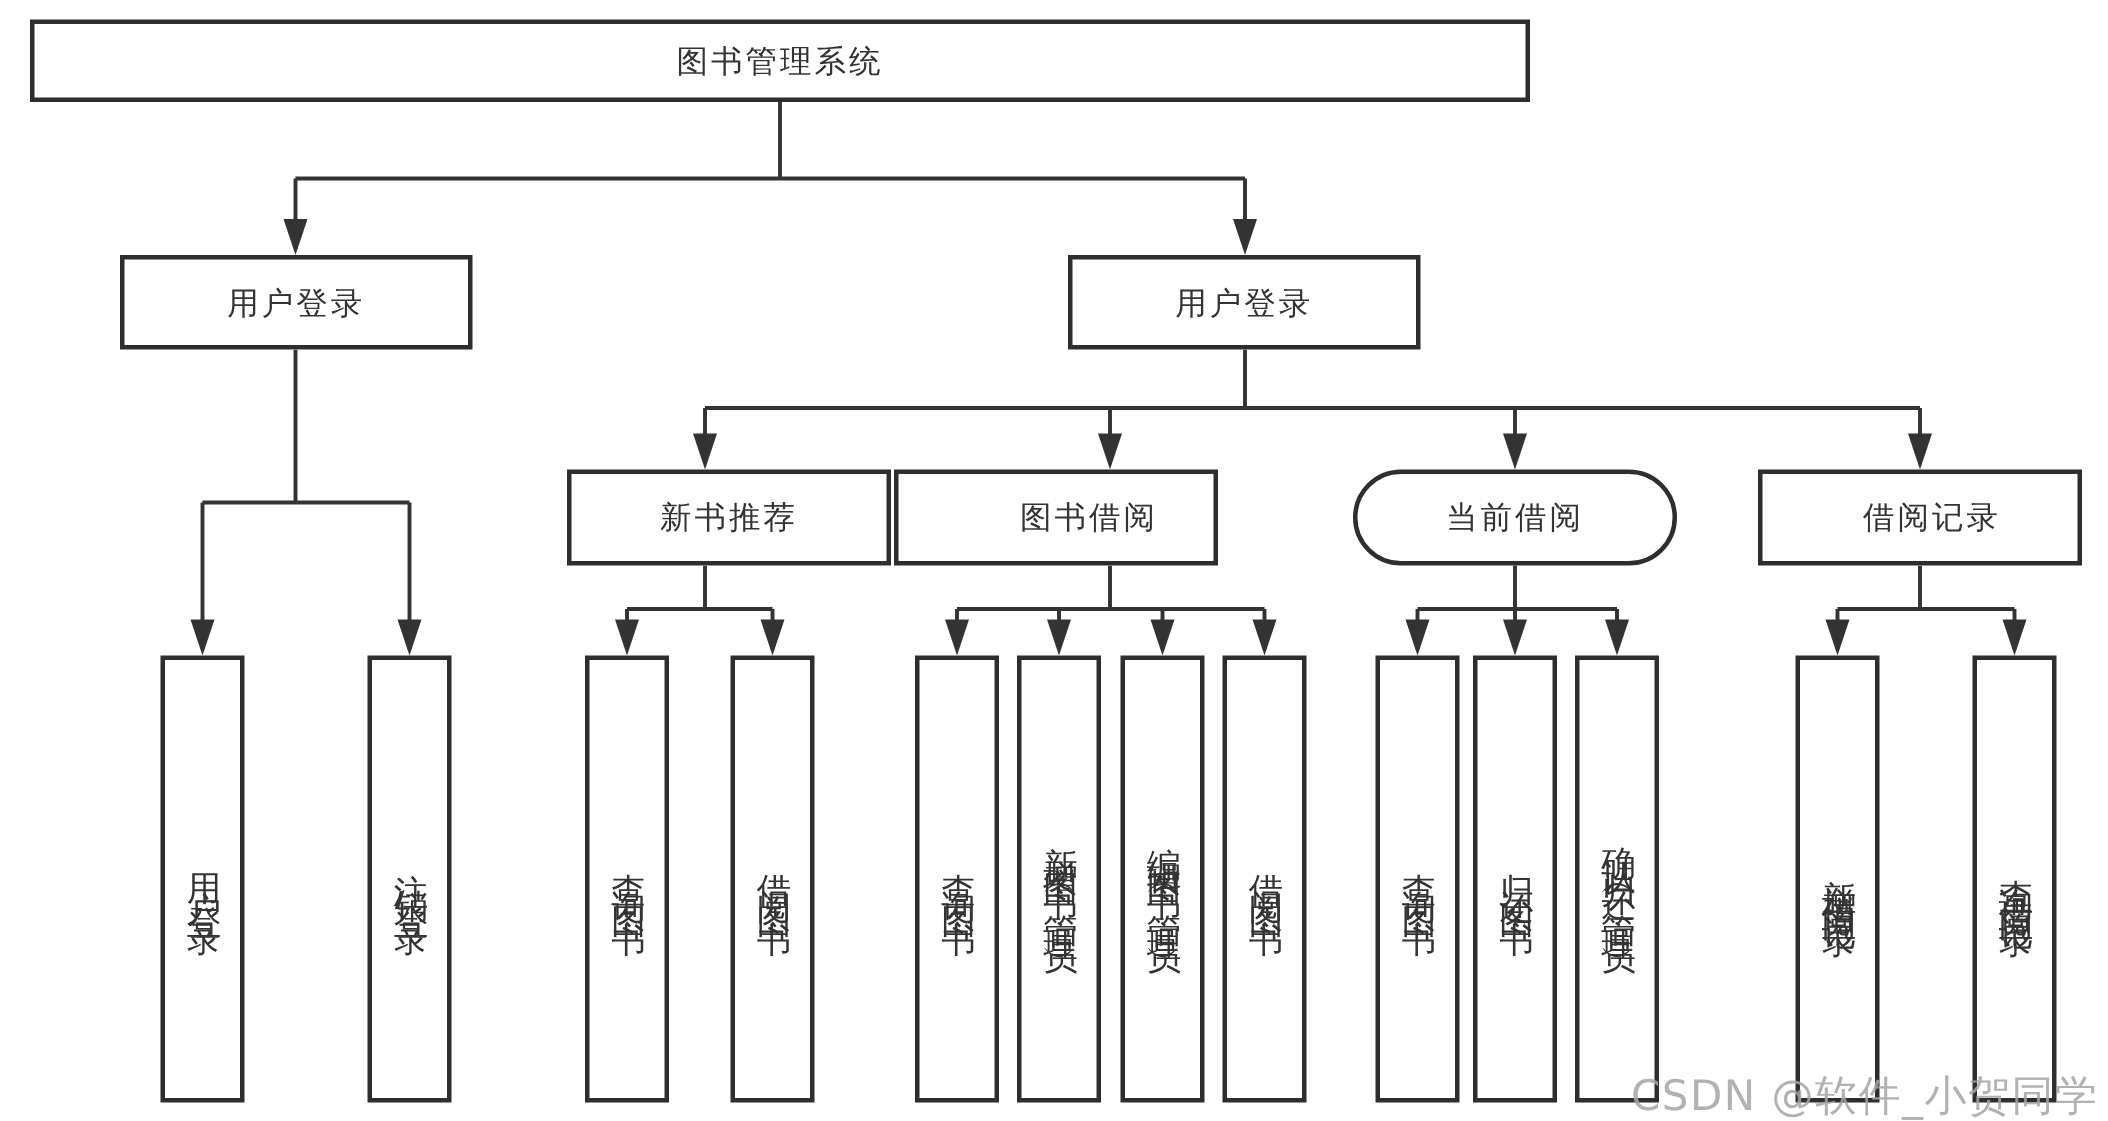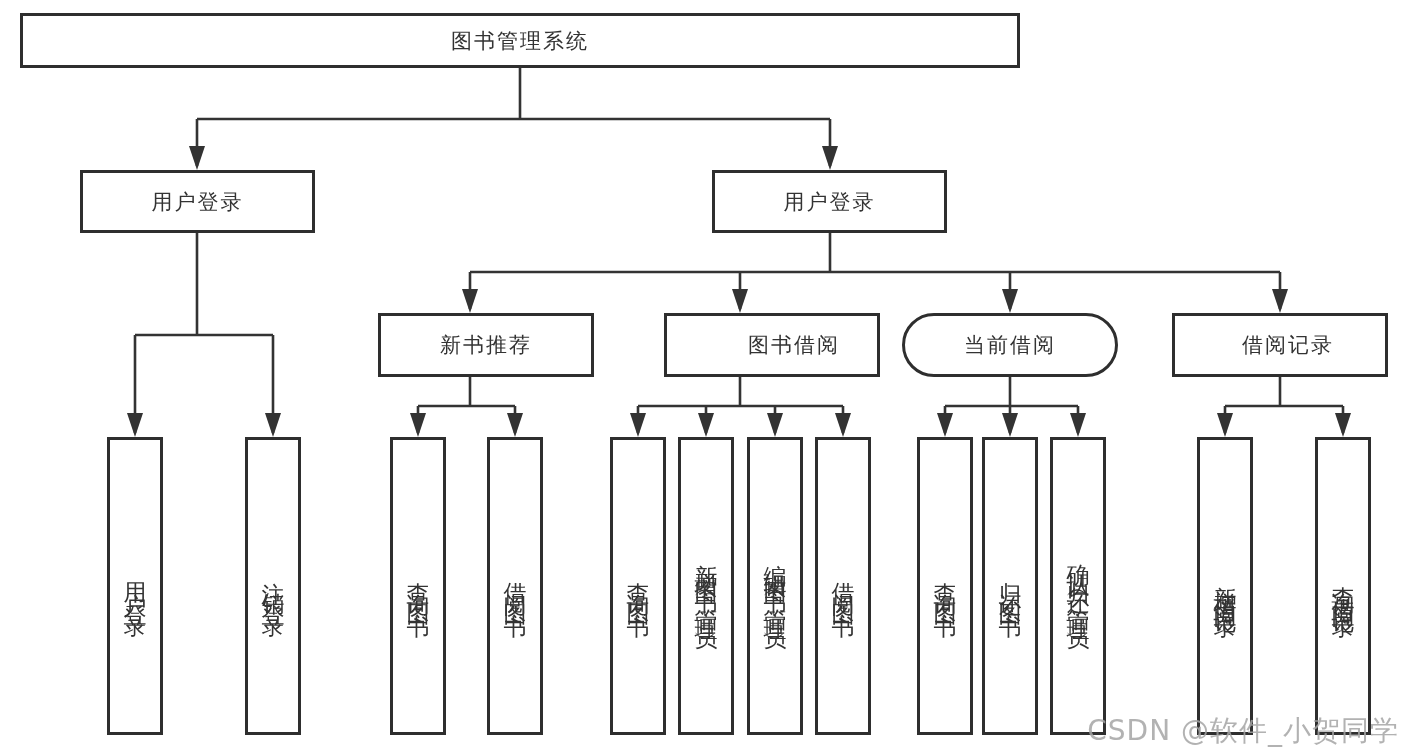--- a/index.html
+++ b/index.html
@@ -94,21 +94,21 @@
   <div class="node lvl2" style="left:80px;">
     <span class="h-label">用户登录</span>
   </div>
   <div class="node lvl2" style="left:712px;">
     <span class="h-label">用户登录</span>
   </div>
 
   <div class="node lvl3" style="left:378px;">
     <span class="h-label">新书推荐</span>
   </div>
-  <div class="node lvl3" style="left:664px;padding-left:44px;">
+  <div class="node lvl3" style="left:596px;padding-left:44px;">
     <span class="h-label">图书借阅</span>
   </div>
   <div class="node lvl3" style="left:902px;border-radius:32px;">
     <span class="h-label">当前借阅</span>
   </div>
   <div class="node lvl3" style="left:1172px;padding-left:16px;">
     <span class="h-label">借阅记录</span>
   </div>
 
   <div class="node leaf" style="left:107px;">

